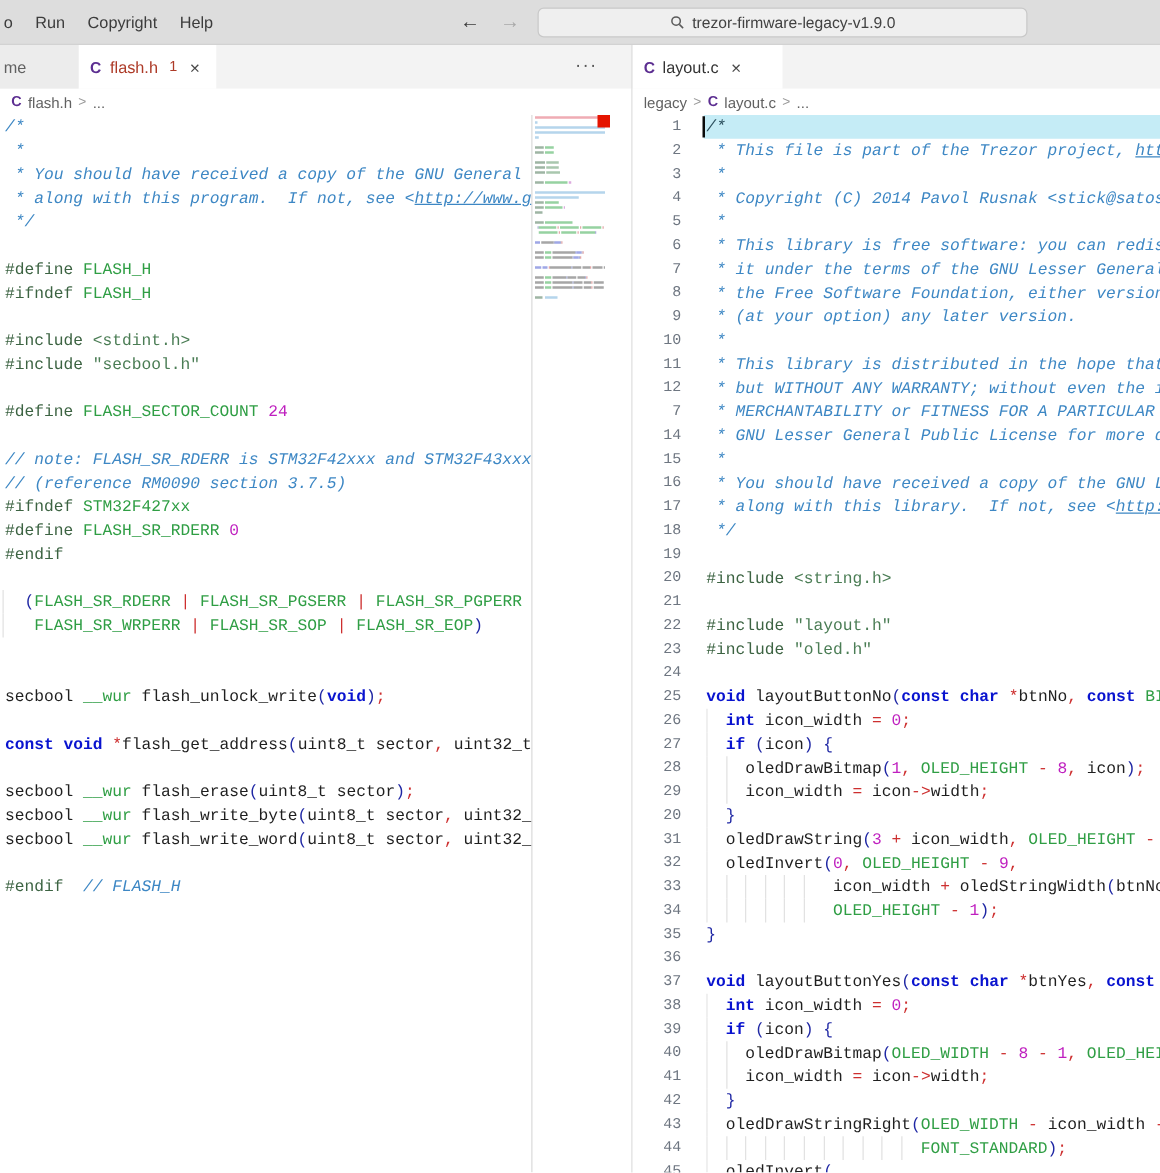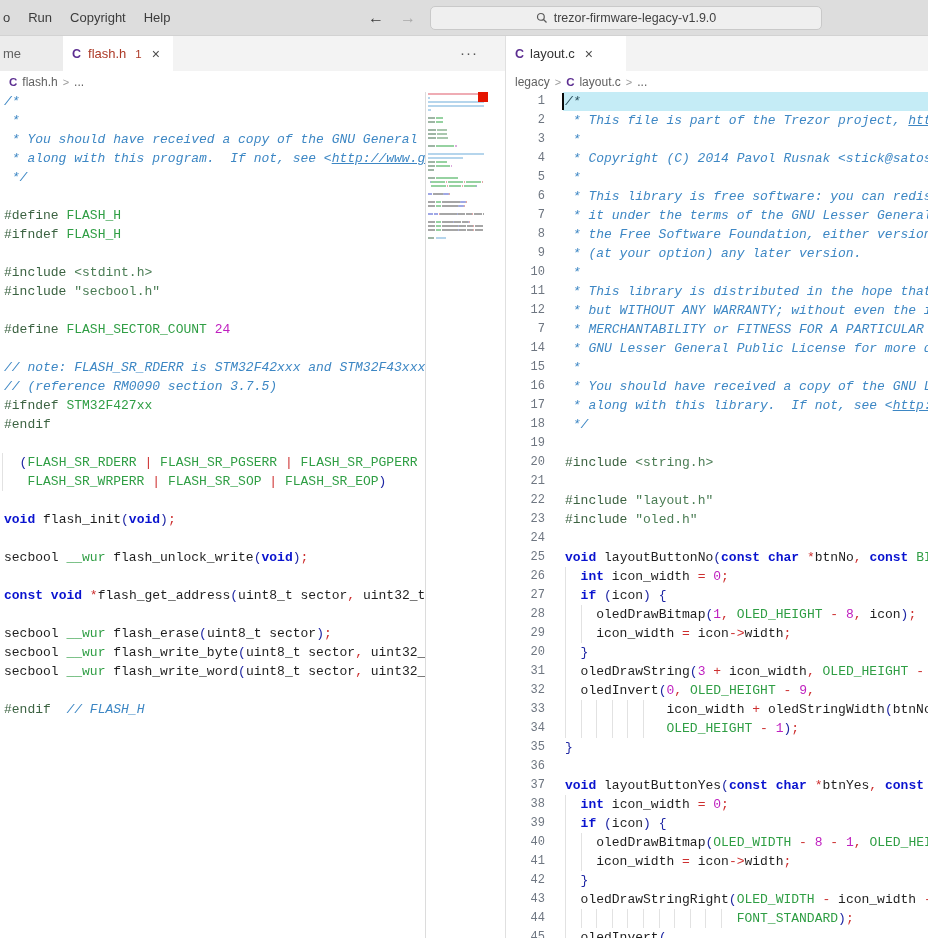--- a/index.html
+++ b/index.html
@@ -135,26 +135,26 @@
       <div class="cl"><span style="padding-left: 2px;"><span class="tk-dir">#ifndef</span><span class="tk-ws"> </span><span class="tk-ty">FLASH_H</span></span></div>
       <div class="cl"><span style="padding-left: 2px;"></span></div>
       <div class="cl"><span style="padding-left: 2px;"><span class="tk-dir">#include</span><span class="tk-ws"> </span><span class="tk-str">&lt;stdint.h&gt;</span></span></div>
       <div class="cl"><span style="padding-left: 2px;"><span class="tk-dir">#include</span><span class="tk-ws"> </span><span class="tk-str">"secbool.h"</span></span></div>
       <div class="cl"><span style="padding-left: 2px;"></span></div>
       <div class="cl"><span style="padding-left: 2px;"><span class="tk-dir">#define</span><span class="tk-ws"> </span><span class="tk-ty">FLASH_SECTOR_COUNT</span><span class="tk-ws"> </span><span class="tk-num">24</span></span></div>
       <div class="cl"><span style="padding-left: 2px;"></span></div>
       <div class="cl"><span style="padding-left: 2px;"><span class="tk-cm">// note: FLASH_SR_RDERR is STM32F42xxx and STM32F43xxx specific</span></span></div>
       <div class="cl"><span style="padding-left: 2px;"><span class="tk-cm">// (reference RM0090 section 3.7.5)</span></span></div>
       <div class="cl"><span style="padding-left: 2px;"><span class="tk-dir">#ifndef</span><span class="tk-ws"> </span><span class="tk-ty">STM32F427xx</span></span></div>
+      <div class="cl"><span style="padding-left: 2px;"><span class="tk-dir">#define</span><span class="tk-ws"> </span><span class="tk-ty">FLASH_SR_RDERR</span><span class="tk-ws"> </span><span class="tk-num">0</span></span></div>
       <div class="cl"><span style="padding-left: 2px;"><span class="tk-dir">#endif</span></span></div>
       <div class="cl"><span style="padding-left: 2px;"></span></div>
       <div class="cl"><span class="guide" style="left: 2px;"></span><span style="padding-left: 2px;"><span class="tk-ws">  </span><span class="tk-pun">(</span><span class="tk-ty">FLASH_SR_RDERR</span><span class="tk-ws"> </span><span class="tk-op">|</span><span class="tk-ws"> </span><span class="tk-ty">FLASH_SR_PGSERR</span><span class="tk-ws"> </span><span class="tk-op">|</span><span class="tk-ws"> </span><span class="tk-ty">FLASH_SR_PGPERR</span><span class="tk-ws"> </span><span class="tk-op">|</span></span></div>
       <div class="cl"><span class="guide" style="left: 2px;"></span><span style="padding-left: 2px;"><span class="tk-ws">   </span><span class="tk-ty">FLASH_SR_WRPERR</span><span class="tk-ws"> </span><span class="tk-op">|</span><span class="tk-ws"> </span><span class="tk-ty">FLASH_SR_SOP</span><span class="tk-ws"> </span><span class="tk-op">|</span><span class="tk-ws"> </span><span class="tk-ty">FLASH_SR_EOP</span><span class="tk-pun">)</span></span></div>
       <div class="cl"><span style="padding-left: 2px;"></span></div>
-      <div class="cl"><span style="padding-left: 2px;"><span class="tk-kw">void</span><span class="tk-ws"> </span><span class="tk-id">flash_init</span><span class="tk-pun">(</span><span class="tk-kw">void</span><span class="tk-pun">)</span><span class="tk-op">;</span></span></div>
       <div class="cl"><span style="padding-left: 2px;"></span></div>
       <div class="cl"><span style="padding-left: 2px;"><span class="tk-id">secbool</span><span class="tk-ws"> </span><span class="tk-ty">__wur</span><span class="tk-ws"> </span><span class="tk-id">flash_unlock_write</span><span class="tk-pun">(</span><span class="tk-kw">void</span><span class="tk-pun">)</span><span class="tk-op">;</span></span></div>
       <div class="cl"><span style="padding-left: 2px;"></span></div>
       <div class="cl"><span style="padding-left: 2px;"><span class="tk-kw">const</span><span class="tk-ws"> </span><span class="tk-kw">void</span><span class="tk-ws"> </span><span class="tk-op">*</span><span class="tk-id">flash_get_address</span><span class="tk-pun">(</span><span class="tk-id">uint8_t</span><span class="tk-ws"> </span><span class="tk-id">sector</span><span class="tk-op">,</span><span class="tk-ws"> </span><span class="tk-id">uint32_t</span><span class="tk-ws"> </span></span></div>
       <div class="cl"><span style="padding-left: 2px;"></span></div>
       <div class="cl"><span style="padding-left: 2px;"><span class="tk-id">secbool</span><span class="tk-ws"> </span><span class="tk-ty">__wur</span><span class="tk-ws"> </span><span class="tk-id">flash_erase</span><span class="tk-pun">(</span><span class="tk-id">uint8_t</span><span class="tk-ws"> </span><span class="tk-id">sector</span><span class="tk-pun">)</span><span class="tk-op">;</span></span></div>
       <div class="cl"><span style="padding-left: 2px;"><span class="tk-id">secbool</span><span class="tk-ws"> </span><span class="tk-ty">__wur</span><span class="tk-ws"> </span><span class="tk-id">flash_write_byte</span><span class="tk-pun">(</span><span class="tk-id">uint8_t</span><span class="tk-ws"> </span><span class="tk-id">sector</span><span class="tk-op">,</span><span class="tk-ws"> </span><span class="tk-id">uint32_t</span></span></div>
       <div class="cl"><span style="padding-left: 2px;"><span class="tk-id">secbool</span><span class="tk-ws"> </span><span class="tk-ty">__wur</span><span class="tk-ws"> </span><span class="tk-id">flash_write_word</span><span class="tk-pun">(</span><span class="tk-id">uint8_t</span><span class="tk-ws"> </span><span class="tk-id">sector</span><span class="tk-op">,</span><span class="tk-ws"> </span><span class="tk-id">uint32_t</span></span></div>
       <div class="cl"><span style="padding-left: 2px;"></span></div>
       <div class="cl"><span style="padding-left: 2px;"><span class="tk-dir">#endif</span><span class="tk-ws">  </span><span class="tk-cm">// FLASH_H</span></span></div>

